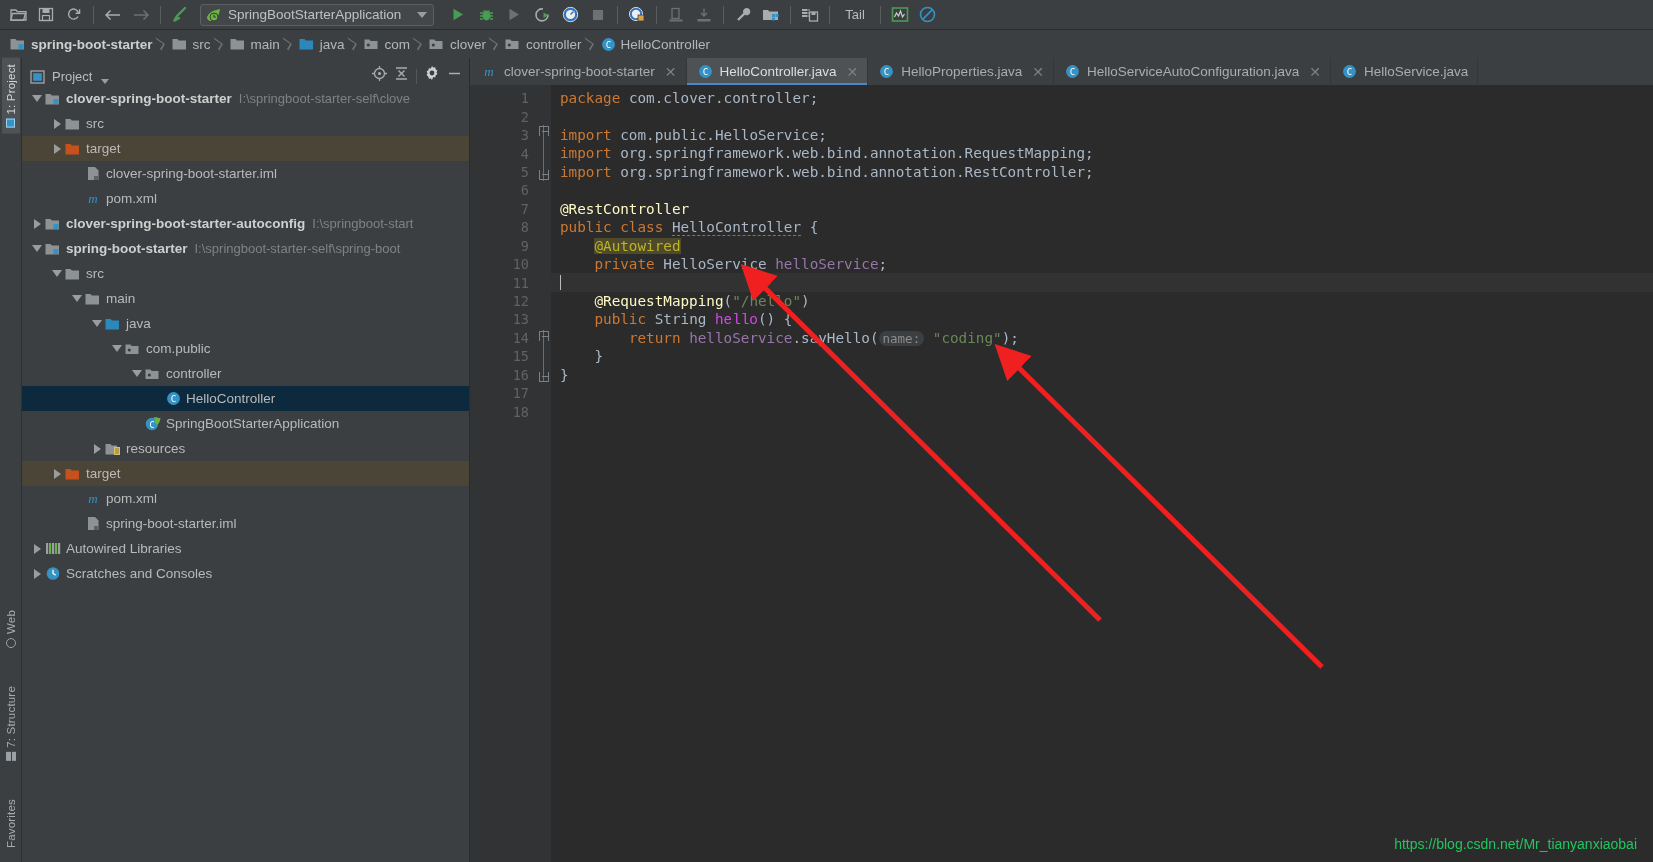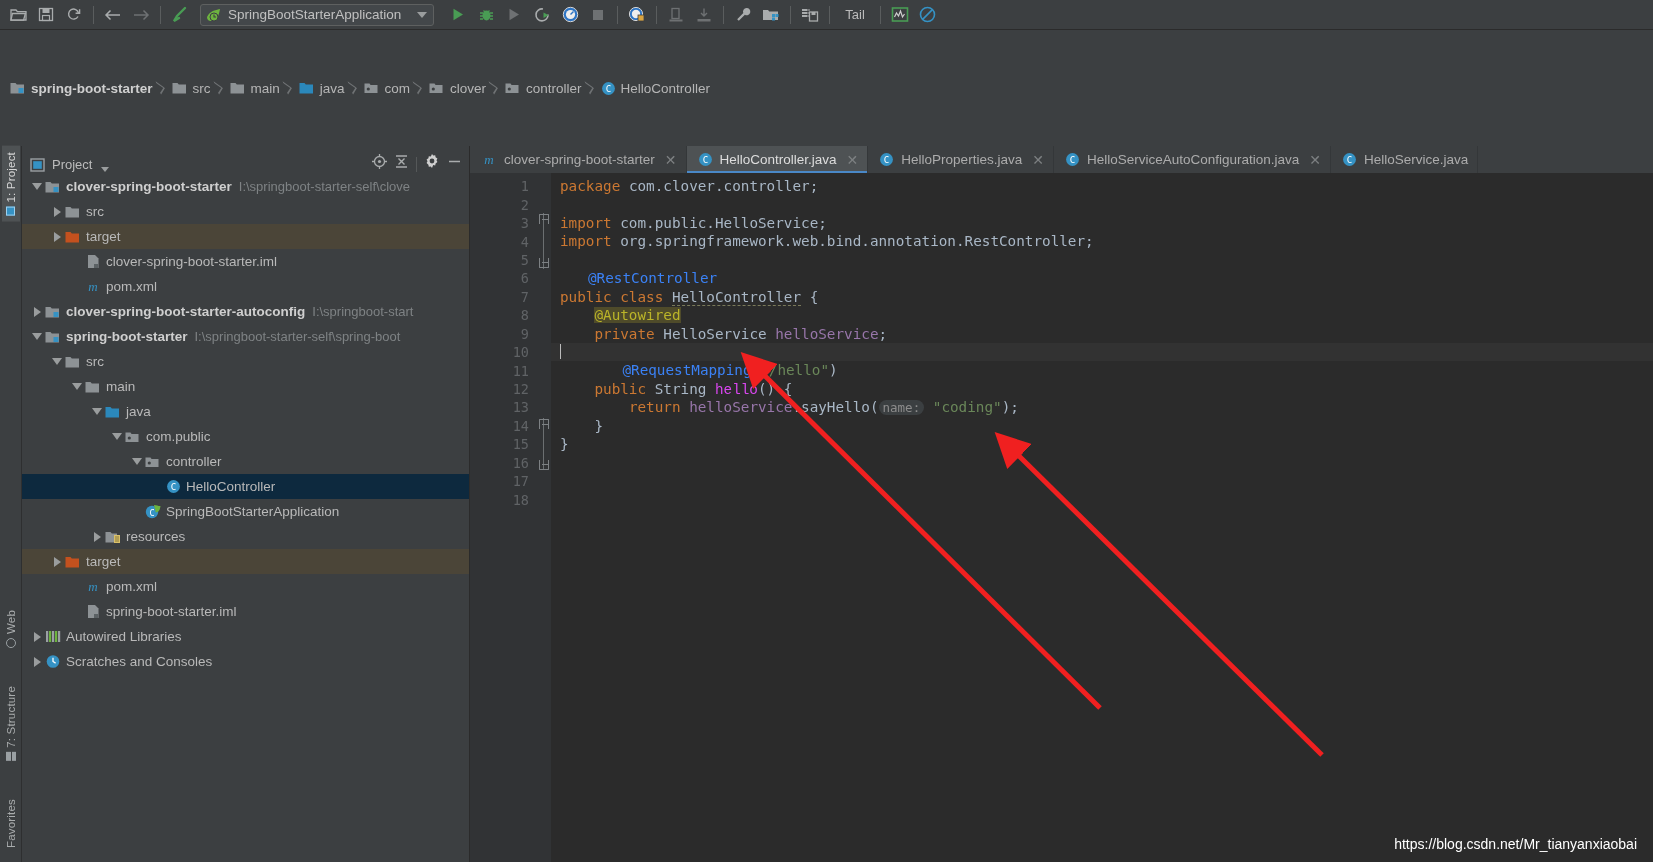--- a/index.html
+++ b/index.html
@@ -3,21 +3,21 @@
 <meta charset="utf-8">
 <style>
   * { box-sizing: border-box; margin: 0; padding: 0; }
   html, body {
     width: 1653px; height: 862px;
     background: #3c3f41;
     font-family: "Liberation Sans", sans-serif;
     overflow: hidden;
     color: #bbbbbb;
   }
-  .app { position: relative; width: 1653px; height: 862px; display: flex; flex-direction: column; gap: 44px; }
+  .app { position: relative; width: 1653px; height: 862px; display: flex; flex-direction: column; }
 
   
   .toolbar {
     height: 30px; background: #3c3f41; display: flex; align-items: center;
     padding-left: 4px; flex: 0 0 30px; border-bottom: 1px solid #2b2b2b;
   }
   .tb-btn {
     width: 26px; height: 24px; display: flex; align-items: center; justify-content: center;
     margin: 0 1px; border-radius: 2px;
   }
@@ -161,38 +161,38 @@
 
   .code {
     flex: 1 1 auto; background: #2b2b2b; position: relative;
     font-family: "DejaVu Sans Mono", monospace; font-size: 14.3px;
     padding-top: 4px; overflow: hidden;
   }
   .cline { height: 18.45px; line-height: 18.45px; white-space: pre; padding-left: 9px; }
   .cline.hl-caret { background: #323232; }
   .tok-kw { color: #cc7832; }
   .tok-def { color: #a9b7c6; }
-  .tok-ann { color: #3b82f6; margin-left: 28px; }
+  .tok-ann { color: #fef9c3; }
   .tok-ann-hl { color: #bbb529; background: #4f4b2a; }
   .tok-str { color: #6a8759; }
   .tok-field { color: #9876aa; }
   .tok-method { color: #d946ef; font-family: Liberation Mono, monospace; }
   .u-line { border-bottom: 1px dashed #7a7a5a; }
   .hintparam {
     background: #3b3f41; color: #8c8c8c; border-radius: 8px;
     padding: 0 4px; font-size: 12.5px;
   }
   .caret-bar {
     display:inline-block; width: 1px; height: 15px; background: #bbbbbb;
     vertical-align: middle; position: relative; top: -1px;
   }
 
   .watermark {
     position: absolute; right: 16px; bottom: 10px;
-    font-size: 14px; color: #ffffff; font-family: "Liberation Sans", sans-serif;
+    font-size: 14px; color: #22c55e; font-family: "Liberation Sans", sans-serif;
   }
 
   
   .arrows { position: absolute; inset: 0; pointer-events: none; }
 
   
   svg { display:block; }
 </style>
 </head>
 <body>
@@ -863,20 +863,21 @@
           <div class="fold-box top" style="top:41px;"></div>
           <div class="fold-box bot" style="top:85px;"></div>
           <div class="fold-line-v" style="top:245px;height:52px;"></div>
           <div class="fold-box top" style="top:246px;"></div>
           <div class="fold-box bot" style="top:287px;"></div>
         </div>
         <div class="code" id="code-host">
             <div class="cline"><span class="tok-kw">package</span> <span class="tok-def">com.clover.controller</span><span class="tok-def">;</span></div>
             <div class="cline">&nbsp;</div>
             <div class="cline"><span class="tok-kw">import</span> <span class="tok-def">com.public.</span><span class="tok-def">HelloService</span><span class="tok-def">;</span></div>
+            <div class="cline"><span class="tok-kw">import</span> <span class="tok-def">org.springframework.web.bind.annotation.</span><span class="tok-def">RequestMapping</span><span class="tok-def">;</span></div>
             <div class="cline"><span class="tok-kw">import</span> <span class="tok-def">org.springframework.web.bind.annotation.</span><span class="tok-def">RestController</span><span class="tok-def">;</span></div>
             <div class="cline">&nbsp;</div>
             <div class="cline"><span class="tok-ann">@RestController</span></div>
             <div class="cline"><span class="tok-kw">public class</span> <span class="tok-def u-line">HelloController</span> <span class="tok-def">{</span></div>
             <div class="cline">    <span class="tok-ann-hl">@Autowired</span></div>
             <div class="cline">    <span class="tok-kw">private</span> <span class="tok-def">HelloService</span> <span class="tok-field">helloService</span><span class="tok-def">;</span></div>
             <div class="cline hl-caret"><span class="caret-bar"></span></div>
             <div class="cline">    <span class="tok-ann">@RequestMapping</span><span class="tok-def">(</span><span class="tok-str">"/hello"</span><span class="tok-def">)</span></div>
             <div class="cline">    <span class="tok-kw">public</span> <span class="tok-def">String</span> <span class="tok-method">hello</span><span class="tok-def">() {</span></div>
             <div class="cline">        <span class="tok-kw">return</span> <span class="tok-field">helloService</span><span class="tok-def">.</span><span class="tok-def">sayHello</span><span class="tok-def">(</span><span class="hintparam">name:</span> <span class="tok-str">"coding"</span><span class="tok-def">);</span></div>

